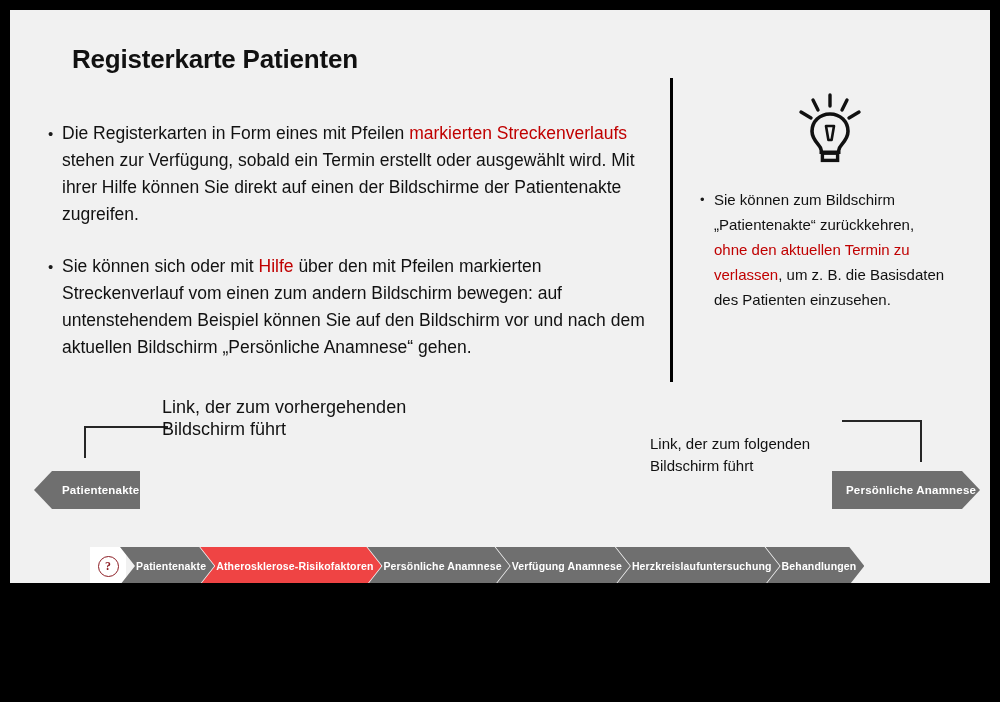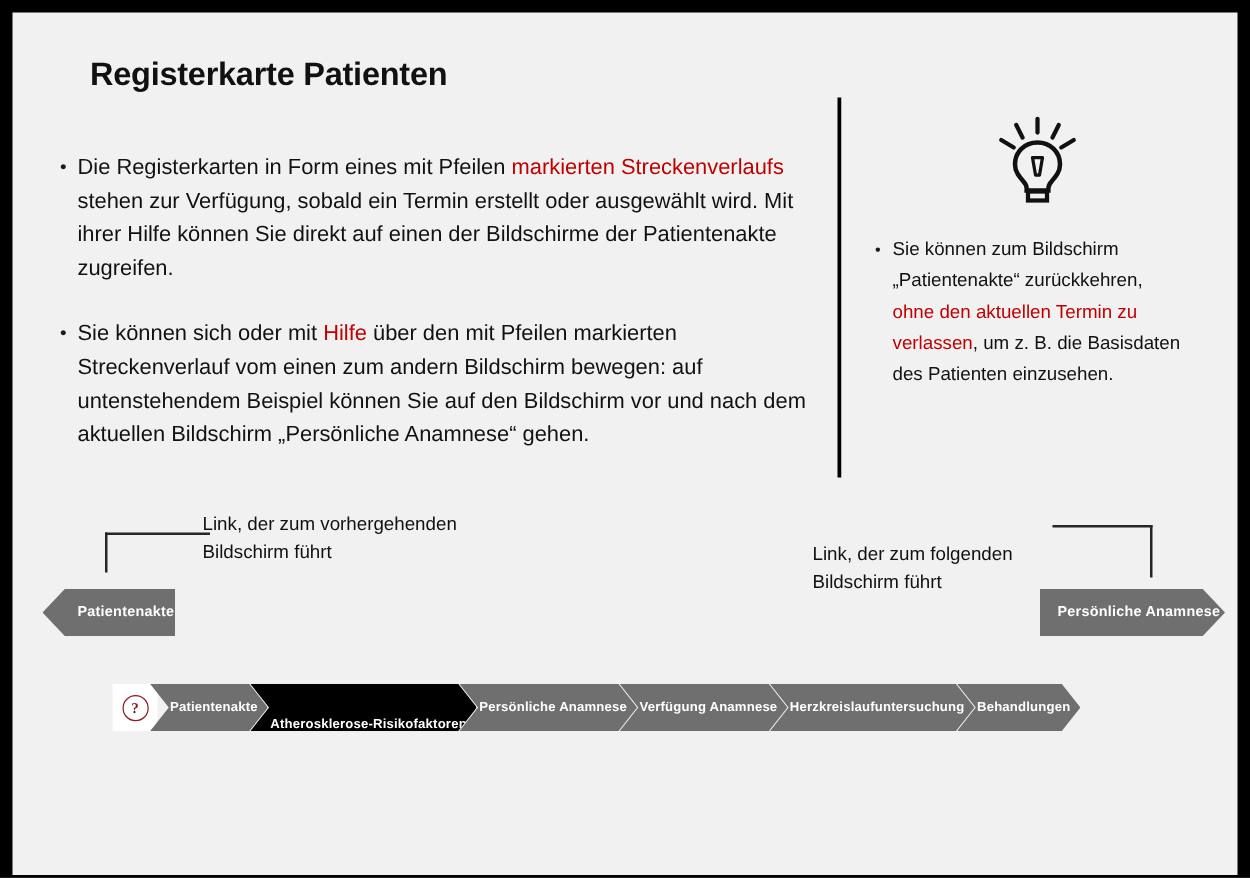--- a/index.html
+++ b/index.html
@@ -21,21 +21,21 @@
     height: 702px;
     background: #000000;
     box-sizing: border-box;
   }
 
   #slide-canvas {
     position: absolute;
     left: 10px;
     top: 10px;
     width: 980px;
-    height: 690px;
+    height: 573px;
     background: #F1F1F1;
     overflow: hidden;
   }
 
   
   #page-title {
     position: absolute;
     left: 62px;
     top: 34px;
     font-size: 26px;
@@ -112,23 +112,23 @@
   #tip-text {
     font-size: 15px;
     line-height: 25px;
     color: #111111;
   }
 
   
   #annot-prev-text {
     position: absolute;
     left: 152px;
-    top: 399px;
+    top: 386px;
     width: 250px;
-    font-size: 15px;
+    font-size: 18px;
     line-height: 22px;
     color: #111111;
   }
   #leader-prev {
     position: absolute;
     left: 66px;
     top: 408px;
     width: 92px;
     height: 40px;
   }
@@ -248,22 +248,21 @@
     padding: 0 8px 0 16px;
     box-sizing: border-box;
     background: #6F6F6F;
     margin-left: -14px;
     clip-path: polygon(0 0, calc(100% - 15px) 0, 100% 50%, calc(100% - 15px) 100%, 0 100%, 15px 50%);
   }
   .crumb.first {
     margin-left: -6px;
   }
   .crumb.active {
-    background: #000000;
-    align-items: flex-end;
+    background: #ef4444;
   }
 </style>
 </head>
 <body>
 
 <div id="slide-frame">
   <div id="slide-canvas">
 
     <div id="page-title">Registerkarte Patienten</div>
 

